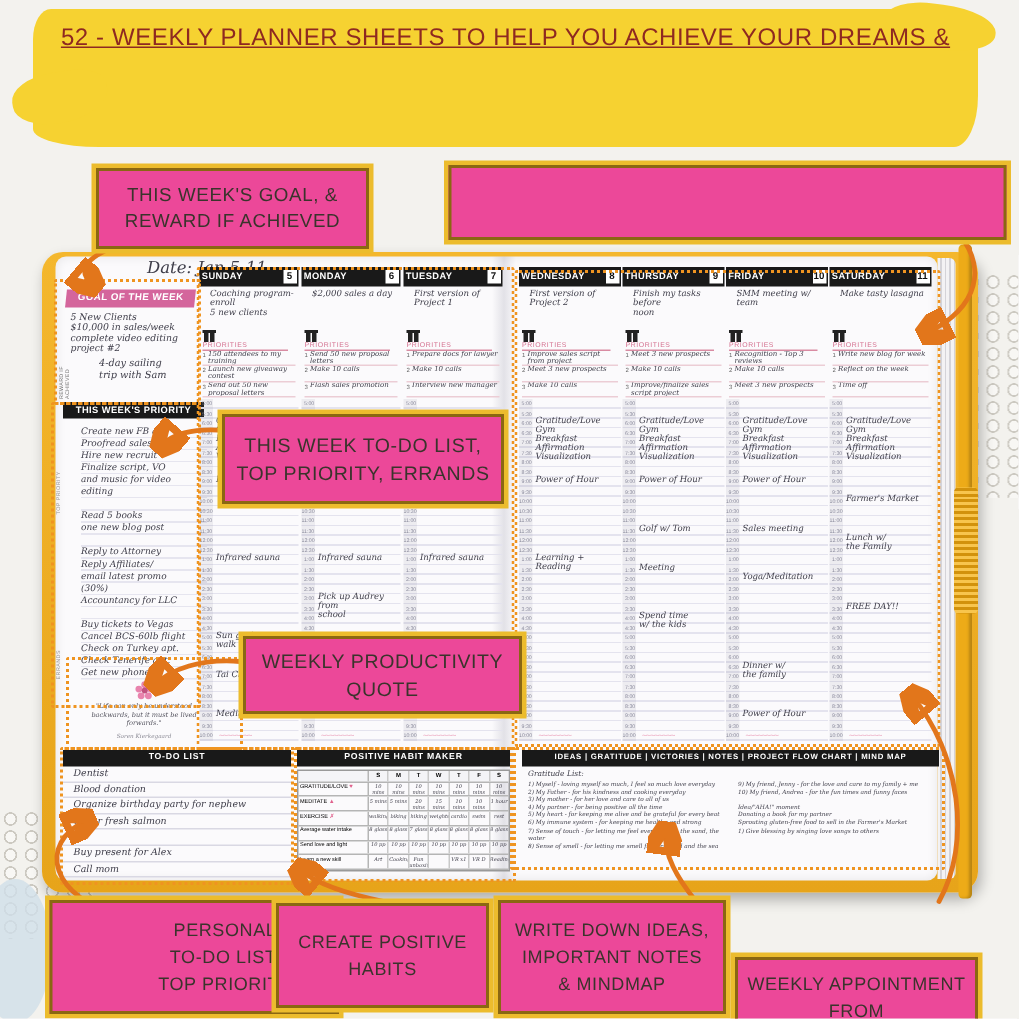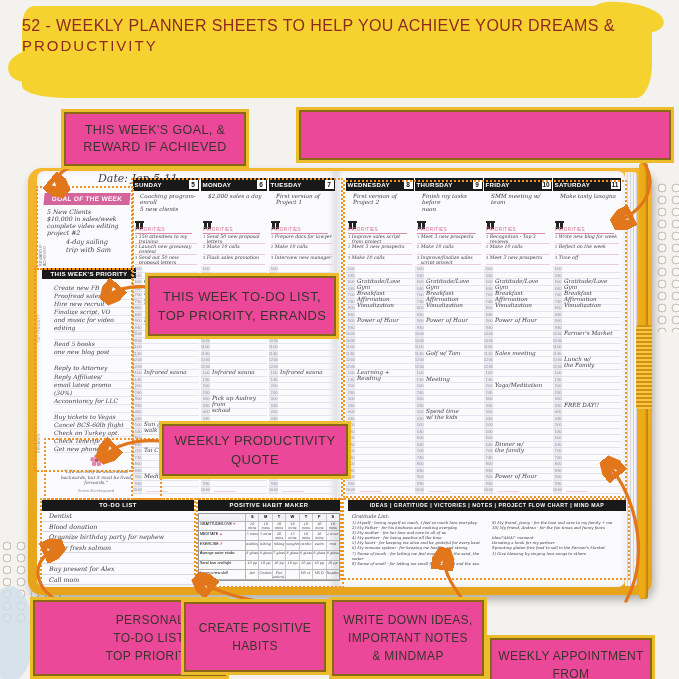--- a/index.html
+++ b/index.html
@@ -9,21 +9,21 @@
 
   
   .hex{position:absolute;z-index:1;background-image:radial-gradient(circle 4.5px at 7px 6px,#f8f7f4 0 3.3px,#ccc9c1 3.4px 4.4px,transparent 4.6px);background-size:14px 12px;}
   .blueblob{position:absolute;z-index:1;background:#cfdfe9;border-radius:50%;opacity:.8;}
 
   
   .banner{position:absolute;left:22px;top:6px;width:630px;height:92px;background:#f6d231;z-index:3;
     border-radius:12px 34px 16px 44px/20px 12px 34px 12px;}
   .banner::before{content:"";position:absolute;left:-14px;top:42px;width:64px;height:34px;background:#f6d231;border-radius:50% 40% 60% 50%;transform:rotate(-9deg);}
   .banner::after{content:"";position:absolute;right:-12px;top:-3px;width:74px;height:30px;background:#f6d231;border-radius:45% 55% 50% 60%;transform:rotate(7deg);}
-  .banner-inner{position:relative;text-align:left;padding-top:11px;color:#8e2921;z-index:1;}
+  .banner-inner{position:relative;text-align:center;padding-top:11px;color:#8e2921;z-index:1;text-decoration:underline;}
   .b1{font-size:16px;letter-spacing:.4px;}
   .b2{font-size:27px;letter-spacing:1px;margin-top:2px;}
   .b3{font-size:15px;letter-spacing:2px;margin-top:2px;}
 
   
   .co{position:absolute;background:#ec4899;border:2px solid #8a6712;box-shadow:0 0 0 3px #ecbc2d;z-index:6;
     display:flex;flex-direction:column;align-items:center;justify-content:center;text-align:center;
     color:#3a342c;white-space:pre-line;letter-spacing:.4px;}
   .co-goal{left:64px;top:112px;width:178px;height:50px;font-size:12.5px;line-height:1.4;}
   .co-overview{left:299px;top:110px;width:368px;height:46px;}
@@ -113,21 +113,20 @@
 </head>
 <body>
 
 <div class="hex" style="left:641px;top:182px;width:38px;height:150px;"></div>
 <div class="hex" style="left:0;top:540px;width:62px;height:86px;"></div>
 <div class="blueblob" style="left:-14px;top:586px;width:48px;height:96px;"></div>
 
 <div class="banner">
   <div class="banner-inner">
     <div class="b1">52 - WEEKLY PLANNER  SHEETS TO HELP YOU ACHIEVE YOUR DREAMS &amp;</div>
-    <div class="b3">PRODUCTIVITY</div>
   </div>
 </div>
 
 <div class="planner">
   <div class="pages"></div>
   <div class="gutterline"></div>
   <div class="stackedges"></div>
   <div class="band">
       <div class="band-rib"></div>
     </div>

